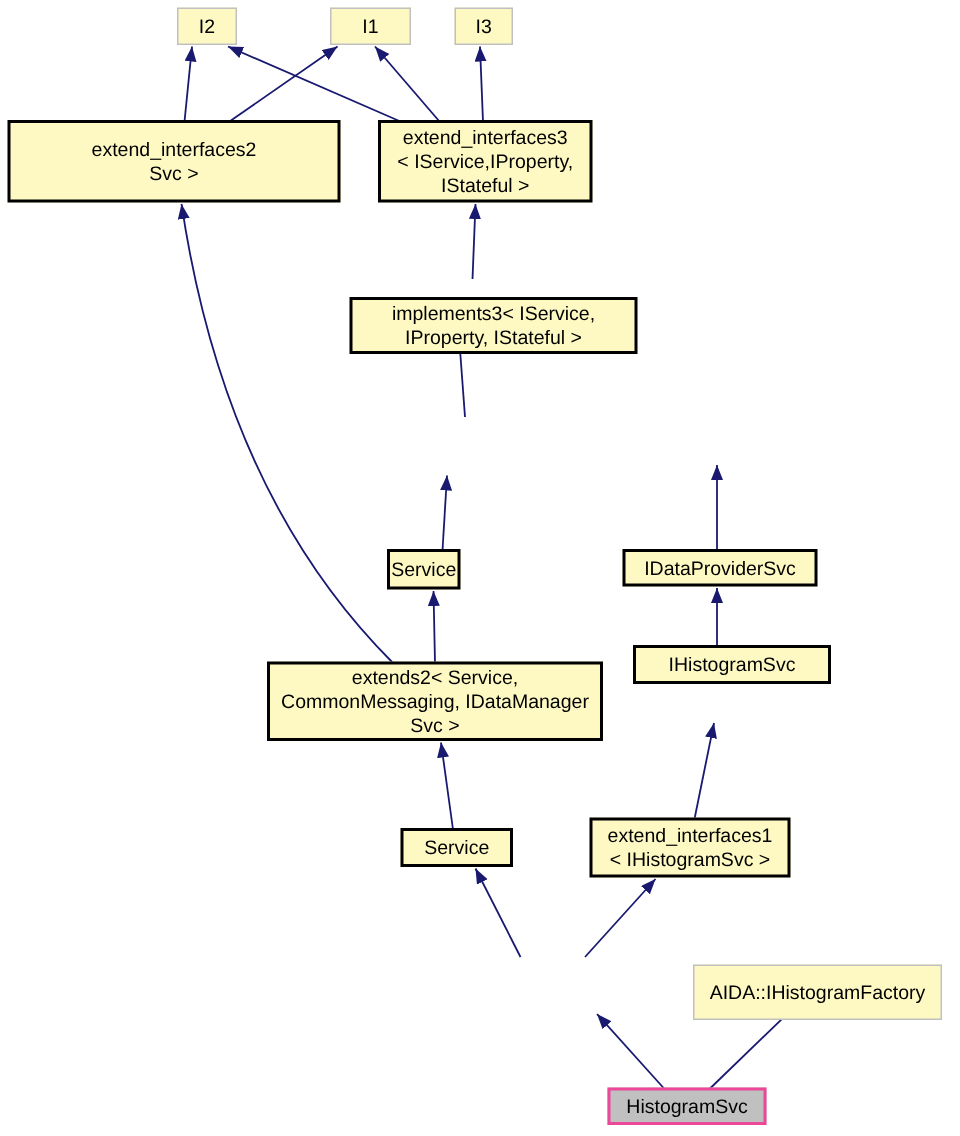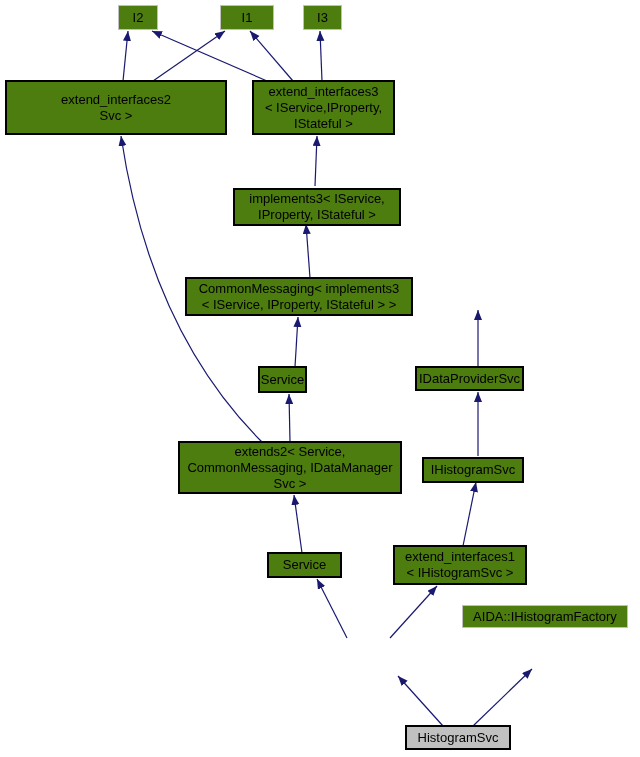--- a/index.html
+++ b/index.html
@@ -19,40 +19,40 @@
     position: absolute;
     left: 0;
     top: 0;
     width: 640px;
     height: 757px;
     z-index: 1;
   }
   .node {
     position: absolute;
     box-sizing: border-box;
-    background: #4d7c0f;
+    background: #fef9c3;
     border: 2px solid #000000;
     color: #000000;
     display: flex;
     flex-direction: column;
     align-items: center;
     justify-content: center;
     text-align: center;
     font-size: 13px;
     line-height: 16px;
     white-space: nowrap;
     z-index: 2;
   }
   .node span { display: block; }
   .node.muted {
     border: 1.5px solid #c0c0c0;
   }
   .node.current {
     background: #c0c0c0;
-    border: 2px solid #000000;
+    border: 2px solid #ec4899;
   }
   .edge-line {
     stroke: #191970;
     stroke-width: 1.2;
     fill: none;
   }
 </style>
 </head>
 <body>
 
@@ -100,60 +100,56 @@
     <span>extend_interfaces2</span>
     <span>Svc &gt;</span>
   </div>
 
   <div class="node" style="left:252px;top:80px;width:143px;height:55px">
     <span>extend_interfaces3</span>
     <span>&lt; IService,IProperty,</span>
     <span>IStateful &gt;</span>
   </div>
 
-  <div class="node" style="left:233px;top:188px;width:168px;height:38px">
+  <div class="node" style="left:233px;top:198px;width:192px;height:38px">
     <span>implements3&lt; IService,</span>
     <span>IProperty, IStateful &gt;</span>
   </div>
 
-  <div class="node" style="left:185px;top:277px;width:228px;height:39px">
-    <span>CommonMessaging&lt; implements3</span>
-    <span>&lt; IService, IProperty, IStateful &gt; &gt;</span>
-  </div>
 
 
   <div class="node" style="left:258px;top:366px;width:49px;height:27px">
     <span>Service</span>
   </div>
 
-  <div class="node" style="left:415px;top:366px;width:109px;height:25px">
+  <div class="node" style="left:415px;top:366px;width:130px;height:25px">
     <span>IDataProviderSvc</span>
   </div>
 
   <div class="node" style="left:178px;top:441px;width:224px;height:53px">
     <span>extends2&lt; Service,</span>
     <span>CommonMessaging, IDataManager</span>
     <span>Svc &gt;</span>
   </div>
 
-  <div class="node" style="left:422px;top:457px;width:102px;height:26px">
+  <div class="node" style="left:422px;top:430px;width:132px;height:26px">
     <span>IHistogramSvc</span>
   </div>
 
   <div class="node" style="left:267px;top:552px;width:75px;height:26px">
     <span>Service</span>
   </div>
 
   <div class="node" style="left:393px;top:545px;width:134px;height:40px">
     <span>extend_interfaces1</span>
     <span>&lt; IHistogramSvc &gt;</span>
   </div>
 
 
-  <div class="node muted" style="left:462px;top:605px;width:166px;height:23px">
+  <div class="node muted" style="left:462px;top:643px;width:166px;height:37px">
     <span>AIDA::IHistogramFactory</span>
   </div>
 
   <div class="node current" style="left:405px;top:725px;width:106px;height:25px">
     <span>HistogramSvc</span>
   </div>
 
 </div>
 
 </body></html>

